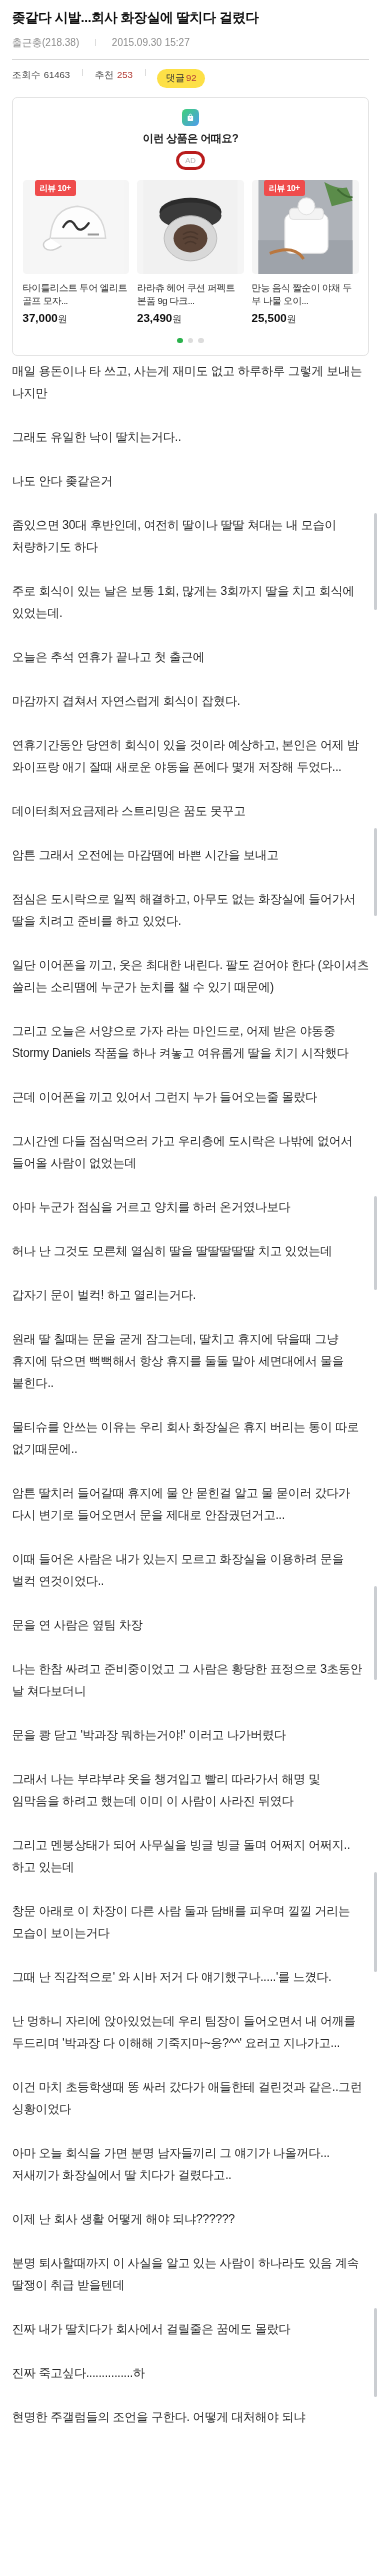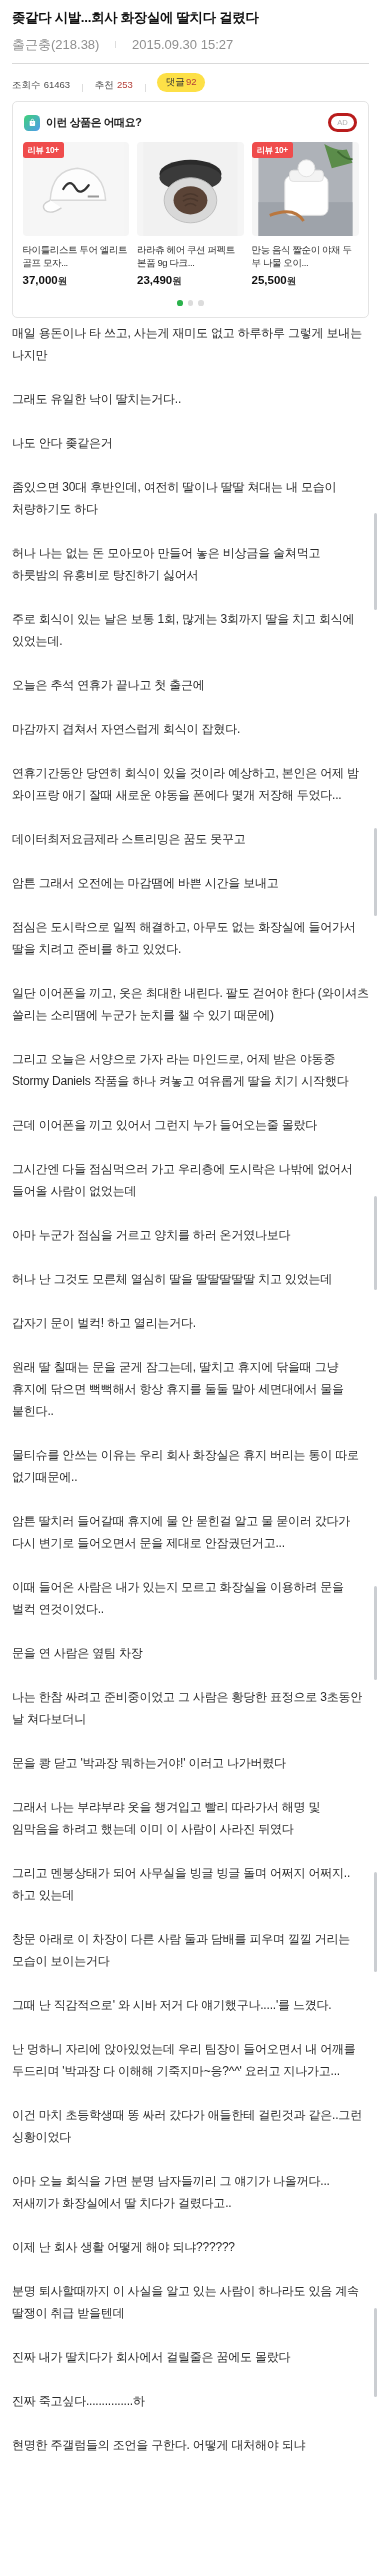--- a/index.html
+++ b/index.html
@@ -3,44 +3,44 @@
 <meta charset="utf-8">
 <style>
   * { margin:0; padding:0; box-sizing:border-box; }
   html,body { background:#fff; }
   body { font-family:"Liberation Sans","DejaVu Sans",sans-serif; color:#2a2a2a; }
   .page { position:relative; width:376px; min-height:2576px; margin:0 auto; background:#fff; overflow:hidden; }
 
   
   header { padding:7.6px 9.5px 0 9.5px; }
   .post-title { font-size:13.4px; font-weight:bold; color:#111; line-height:19px; letter-spacing:-0.3px; }
-  .byline { display:flex; align-items:center; gap:16px; margin-top:9px; font-size:13px; color:#909090; }
+  .byline { display:flex; align-items:center; gap:16px; margin-top:9px; font-size:10px; color:#909090; }
   .vsep { display:inline-block; width:0.6px; height:7.6px; background:#ddd; }
   .head-divider { border-bottom:0.6px solid #d9d9d9; margin-top:9px; }
 
   
-  .stats { display:flex; align-items:flex-end; gap:12px; padding:9px 9.5px 2.5px 9.5px; font-size:9.5px; color:#4d4d4d; }
+  .stats { display:flex; align-items:flex-start; gap:12px; padding:9px 9.5px 2.5px 9.5px; font-size:9.5px; color:#4d4d4d; }
   .stat .num { margin-left:3.2px; }
   .red { color:var(--accent-red,#b5403a); }
   .pill { background:#fde047; border-radius:10.2px; padding:3.2px 8.3px; font-size:9.5px; color:#333; }
   .pill .red { margin-left:1.3px; }
 
   
   .ad-card { margin:6.4px 9.5px 0 9.5px; border:0.6px solid #e4e4e4; border-radius:5.1px; padding:9px 9.5px 11.5px 9.5px; }
-  .ad-head { display:flex; align-items:center; gap:5.7px; padding:2.5px 1.3px 1.3px 1.3px; }
+  .ad-head { display:flex; align-items:center; gap:5.7px; padding:2.5px 1.3px 1.3px 1.3px;flex-direction:column; }
   .ad-icon { width:16.5px; height:16.5px; border-radius:4.5px; background:linear-gradient(135deg,#3ed178,#4f9bee); display:flex; align-items:center; justify-content:center; flex:0 0 auto; }
   .ad-title { font-size:10.8px; font-weight:bold; color:#222; letter-spacing:-0.3px; flex:1; }
   .ad-badge { border:3px solid #b91c1c; border-radius:636px; color:#b3b3b3; font-size:7.6px; padding:1.9px 6.4px; }
   .products { display:flex; gap:7.6px; margin-top:9px; }
   .product { flex:1; min-width:0; }
   .pimg { position:relative; width:100%; height:94px; background:#f5f5f5; border-radius:3.8px; overflow:hidden; }
   .pimg svg { width:100%; height:100%; display:block; }
-  .review-badge { position:absolute; top:0; left:0; background:var(--badge-red,#ef4c4c); color:#fff; font-size:8.3px; font-weight:bold; padding:2.5px 5.1px; border-radius:2.5px; letter-spacing:-0.3px; }
+  .review-badge { position:absolute; top:0; left:12px; background:var(--badge-red,#ef4c4c); color:#fff; font-size:8.3px; font-weight:bold; padding:2.5px 5.1px; border-radius:2.5px; letter-spacing:-0.3px; }
   .ptitle { margin-top:6.4px; font-size:9.5px; color:#333; line-height:13.4px; height:27px; overflow:hidden; letter-spacing:-0.4px; }
-  .pprice { margin-top:4.5px; font-size:9.5px; color:#333;font-weight:bold; }
+  .pprice { margin-top:4.5px; font-size:9.5px; color:#333; }
   .pprice b { font-size:11.5px; color:#111; }
   .dots { display:flex; justify-content:center; gap:5.1px; margin-top:11.5px; }
   .dot { width:5.7px; height:5.7px; border-radius:50%; background:#dcdcdc; }
   .dot.active { background:var(--dot-green,#2bb24c); }
 
   
   article { padding:3.8px 9.5px 25.4px 9.5px; }
   .para { font-size:12px; line-height:22px; color:#2a2a2a; margin:22px 0; letter-spacing:-0.2px; word-break:keep-all; overflow-wrap:break-word; }
   .para:first-child { margin-top:0; }
   .para.tight { margin-top:7.6px; }
@@ -141,21 +141,20 @@
       <span class="dot"></span>
       <span class="dot"></span>
     </div>
   </section>
 
   <article>
       <p class="para">매일 용돈이나 타 쓰고, 사는게 재미도 없고 하루하루 그렇게 보내는 나지만</p>
       <p class="para">그래도 유일한 낙이 딸치는거다..</p>
       <p class="para">나도 안다 좆같은거</p>
       <p class="para">좀있으면 30대 후반인데, 여전히 딸이나 딸딸 쳐대는 내 모습이 처량하기도 하다</p>
-      <p class="para">허나 나는 없는 돈 모아모아 만들어 놓은 비상금을 술쳐먹고 하룻밤의 유흥비로 탕진하기 싫어서</p>
       <p class="para">주로 회식이 있는 날은 보통 1회, 많게는 3회까지 딸을 치고 회식에 있었는데.</p>
       <p class="para">오늘은 추석 연휴가 끝나고 첫 출근에</p>
       <p class="para">마감까지 겹쳐서 자연스럽게 회식이 잡혔다.</p>
       <p class="para">연휴기간동안 당연히 회식이 있을 것이라 예상하고, 본인은 어제 밤 와이프랑 애기 잘때 새로운 야동을 폰에다 몇개 저장해 두었다...</p>
       <p class="para">데이터최저요금제라 스트리밍은 꿈도 못꾸고</p>
       <p class="para">암튼 그래서 오전에는 마감땜에 바쁜 시간을 보내고</p>
       <p class="para">점심은 도시락으로 일찍 해결하고, 아무도 없는 화장실에 들어가서 딸을 치려고 준비를 하고 있었다.</p>
       <p class="para">일단 이어폰을 끼고, 옷은 최대한 내린다. 팔도 걷어야 한다 (와이셔츠 쓸리는 소리땜에 누군가 눈치를 챌 수 있기 때문에)</p>
       <p class="para">그리고 오늘은 서양으로 가자 라는 마인드로, 어제 받은 야동중 Stormy Daniels 작품을 하나 켜놓고 여유롭게 딸을 치기 시작했다</p>
       <p class="para">근데 이어폰을 끼고 있어서 그런지 누가 들어오는줄 몰랐다</p>

